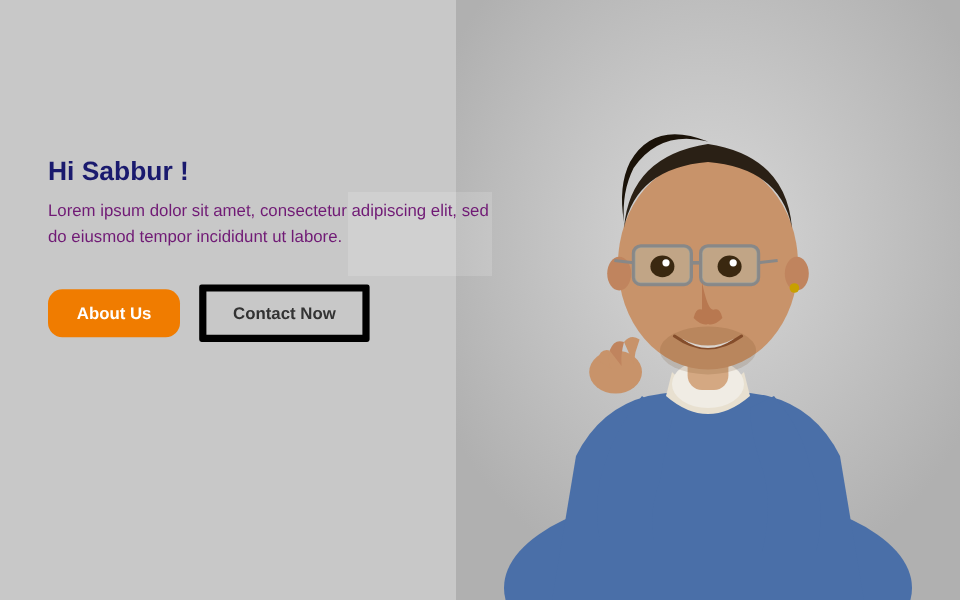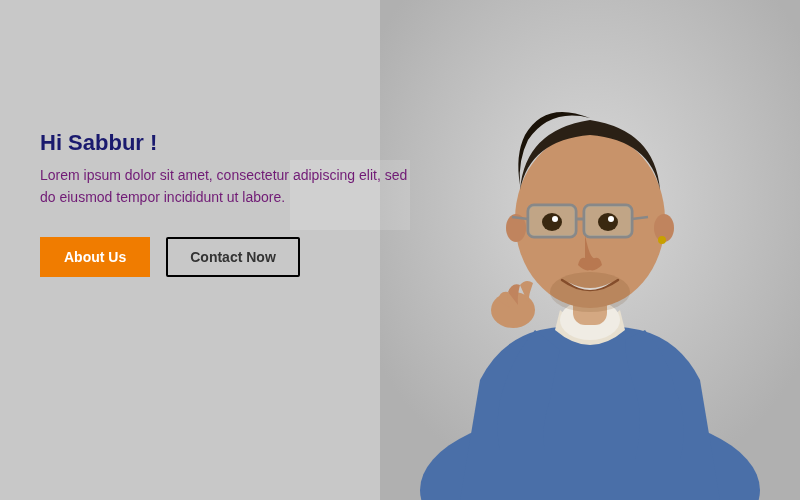--- a/index.html
+++ b/index.html
@@ -123,27 +123,27 @@
     }
 
     .btn-about {
       background-color: #f07c00;
       color: #ffffff;
       border: none;
       padding: 12px 24px;
       font-size: 14px;
       font-weight: 600;
       cursor: pointer;
-      border-radius: 0;
+      border-radius: 12px;
     }
 
     .btn-contact {
       background-color: transparent;
       color: #333333;
-      border: 2px solid #000000;
+      border: 6px solid #000000;
       padding: 10px 22px;
       font-size: 14px;
       font-weight: 600;
       cursor: pointer;
       border-radius: 2px;
     }
 
     .overlay-box {
       position: absolute;
       top: 160px;

